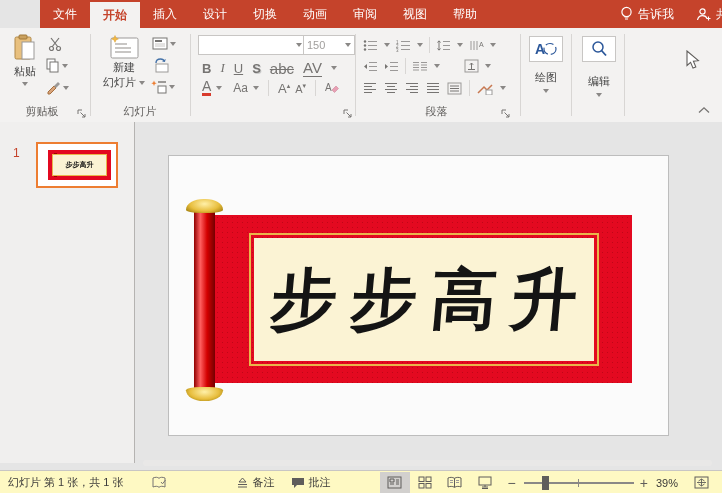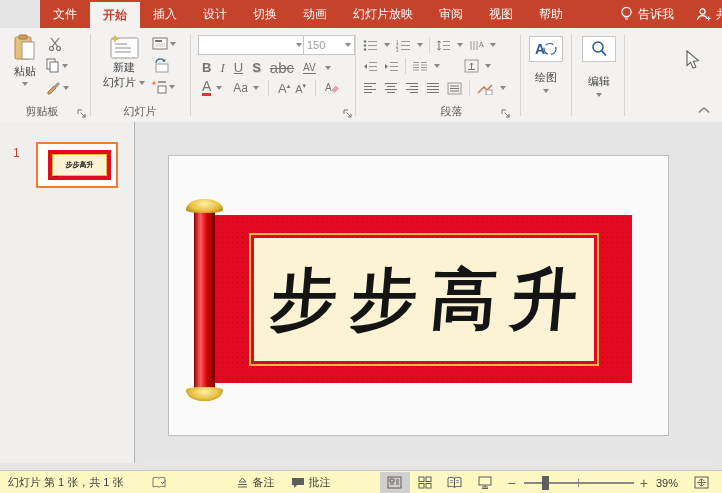--- a/index.html
+++ b/index.html
@@ -63,21 +63,20 @@
 </head>
 <body>
 
 <div class="abs menubar">
   <div class="tab">文件</div>
   <div class="tab active">开始</div>
   <div class="tab">插入</div>
   <div class="tab">设计</div>
   <div class="tab">切换</div>
   <div class="tab">动画</div>
-  <div class="tab">幻灯片放映</div>
   <div class="tab">审阅</div>
   <div class="tab">视图</div>
   <div class="tab">帮助</div>
   <div class="mb-right">
     <div class="mb-item">
       <span>
         <svg width="13" height="16" viewBox="0 0 13 16">
             <circle cx="6.5" cy="6" r="4.6" fill="none" stroke="#fff" stroke-width="1.2"></circle>
             <path d="M4.5 11h4M5 13h3" stroke="#fff" stroke-width="1.2"></path>
           </svg>
@@ -198,21 +197,21 @@
   <div class="combo" style="left:303px;top:7px;width:44px;">
     <span>150</span>
     <span class="caret"></span>
   </div>
   <div class="fontrow" style="left:202px;top:31px;">
     <span class="ltr" style="font-weight:bold">B</span>
     <span class="ltr" style="font-style:italic;font-family:'Liberation Serif',serif">I</span>
     <span class="ltr" style="text-decoration:underline">U</span>
     <span class="ltr" style="font-weight:bold;text-shadow:1px 1px 0 #ccc">S</span>
     <span class="ltr" style="font-size:15px;text-decoration:line-through">abc</span>
-    <span class="ltr" style="font-size:10px;border-bottom:1px solid #767472">AV</span>
+    <span class="ltr" style="font-size:15px;border-bottom:1px solid #767472">AV</span>
     <span class="caret"></span>
   </div>
   <div class="fontrow" style="left:202px;top:52px;gap:5px;">
     <span class="ltr" style="font-size:14px;border-bottom:3px solid #D83B2D;line-height:13px">A</span>
     <span class="caret"></span>
     <span class="ltr" style="font-size:12px;margin-left:6px">Aa</span>
     <span class="caret"></span>
     <span style="width:1px;height:16px;background:#D8D6D4;margin:0 4px"></span>
     <span class="ltr" style="font-size:13px"><span>A</span><sup style="font-size:7px">▴</sup></span>
     <span class="ltr" style="font-size:11px"><span>A</span><sup style="font-size:7px">▾</sup></span>
@@ -324,21 +323,21 @@
       </span>
     <span style="width:1px;height:16px;background:#D8D6D4"></span>
     <span>
         <svg width="16" height="13" viewBox="0 0 16 13">
           <path d="M1 11L7 5l3 3 5-5" fill="none" stroke="#C87850" stroke-width="1.5"></path>
           <rect x="9" y="8" width="6" height="5" fill="#fff" stroke="#9B9998"></rect>
         </svg>
       </span>
     <span class="caret"></span>
   </div>
-  <div class="glabel" style="left:369px;width:165px;">段落</div>
+  <div class="glabel" style="left:354px;width:165px;">段落</div>
   <span class="launcher" style="left:500px;">
     <svg width="10" height="10" viewBox="0 0 10 10">
         <path d="M2 2h4M2 2v4M4.5 4.5L9 9M9 6v3H6" stroke="#767472" fill="none"></path>
       </svg>
   </span>
   <div class="gsep" style="left:520px;"></div>
 
   <div class="bigbtn" style="left:524px;top:8px;width:44px;">
     <span style="border:1px solid #C8C6C4;background:#fff;padding:3px 5px">
       <svg width="22" height="18" viewBox="0 0 22 18">

